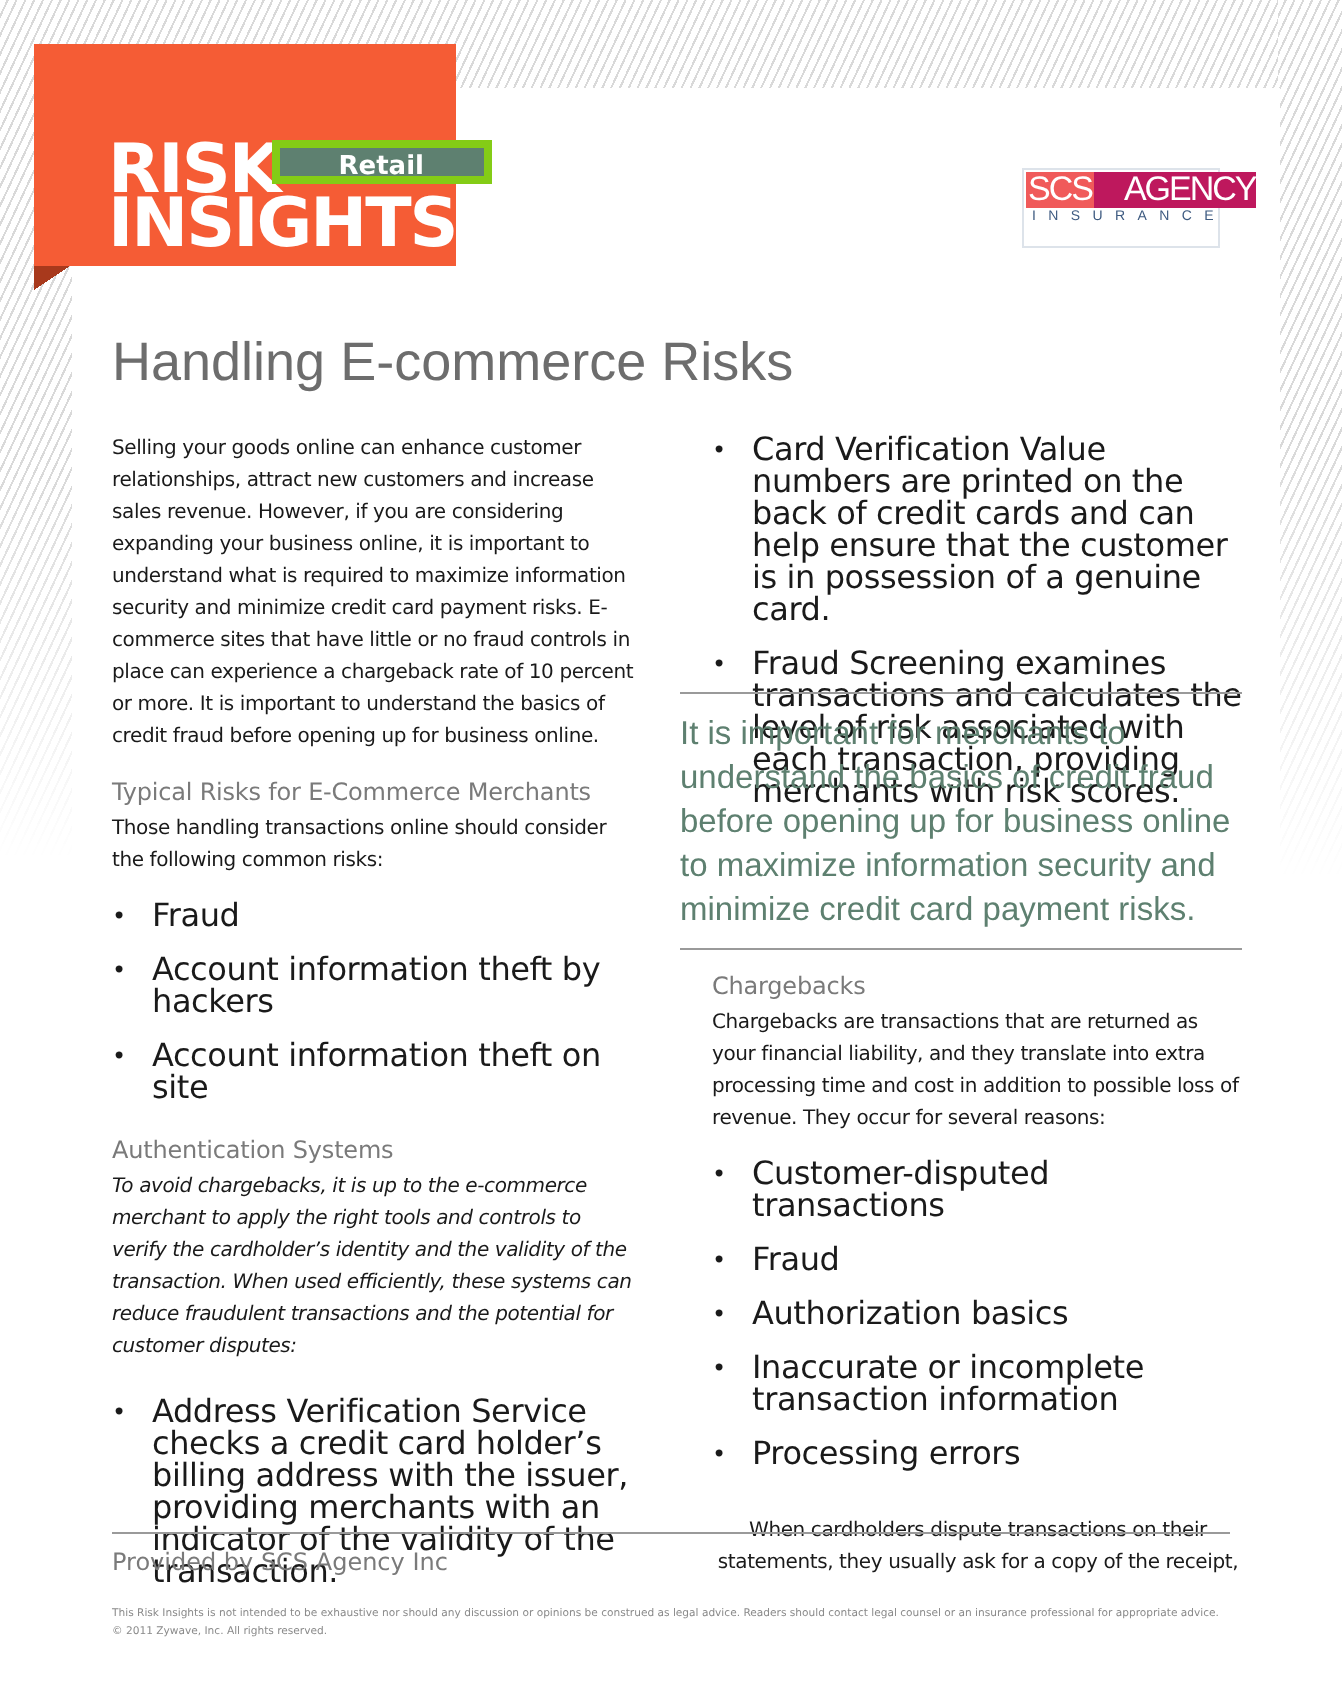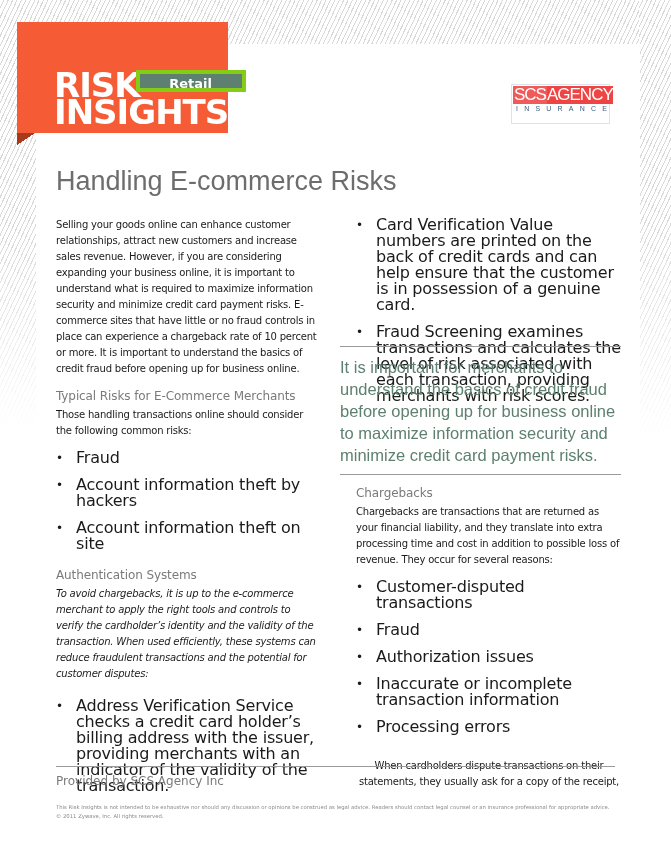--- a/index.html
+++ b/index.html
@@ -51,22 +51,22 @@
   .logo {
     position: absolute; left: 511px; top: 84px; width: 99px; height: 40px;
     border: 1px solid #dde3ea; box-sizing: border-box; background: #fff;
   }
   .logo-top { display: flex; height: 18px; margin: 1px 1px 0 1px; }
   .logo-scs {
     background: #f05a5a; color: #fff; font-size: 17px; line-height: 18px;
     padding: 0 1px; font-family: "Liberation Sans", sans-serif; letter-spacing: -1px;
   }
   .logo-agency {
-    background: #ef4444; color: #fff; font-size: 17px; line-height: 18px; flex: 1;
-    padding-left: 0; font-family: "Liberation Sans", sans-serif; letter-spacing: -1px;
+    background: #be185d; color: #fff; font-size: 17px; line-height: 18px; flex: 1;
+    padding-left: 15px; font-family: "Liberation Sans", sans-serif; letter-spacing: -1px;
   }
   .logo-ins {
     font-size: 7px; color: #3d5a80; letter-spacing: 6.2px; text-align: center;
     margin-top: 1px; font-family: "Liberation Sans", sans-serif; padding-left: 4px;
   }
   .title {
     position: absolute; left: 56px; top: 166px; font-size: 27px; color: #6d6d6d;
     font-family: "Liberation Sans", sans-serif; margin: 0; font-weight: normal;
   }
   .col { position: absolute; font-size: 10.5px; line-height: 16px; color: #1a1a1a; font-family: "DejaVu Sans", sans-serif; }
@@ -136,21 +136,21 @@
 </div>
 
 <div class="pull-quote">It is important for merchants to understand the basics of credit fraud before opening up for business online to maximize information security and minimize credit card payment risks.</div>
 
 <div class="col" style="left:356px; top:485px; width:266px;">
   <div class="subhead">Chargebacks</div>
   <p class="body-text" style="margin-top:3px;">Chargebacks are transactions that are returned as your financial liability, and they translate into extra processing time and cost in addition to possible loss of revenue. They occur for several reasons:</p>
   <ul class="bullets" style="margin-top:11px;">
     <li style="margin-bottom:11px;">Customer-disputed transactions</li>
     <li style="margin-bottom:11px;">Fraud</li>
-    <li style="margin-bottom:11px;">Authorization issues</li>
+    <li style="margin-bottom:11px;">Authorization basics</li>
     <li style="margin-bottom:11px;">Inaccurate or incomplete transaction information</li>
     <li>Processing errors</li>
   </ul>
   <p class="body-text" style="margin-top:23px;text-align:center;">When cardholders dispute transactions on their statements, they usually ask for a copy of the receipt,</p>
 </div>
 
 <div class="footer-rule"></div>
 <div class="provided">Provided by SCS Agency Inc</div>
 <div class="disclaimer">
   <div>This Risk Insights is not intended to be exhaustive nor should any discussion or opinions be construed as legal advice. Readers should contact legal counsel or an insurance professional for appropriate advice.</div>

